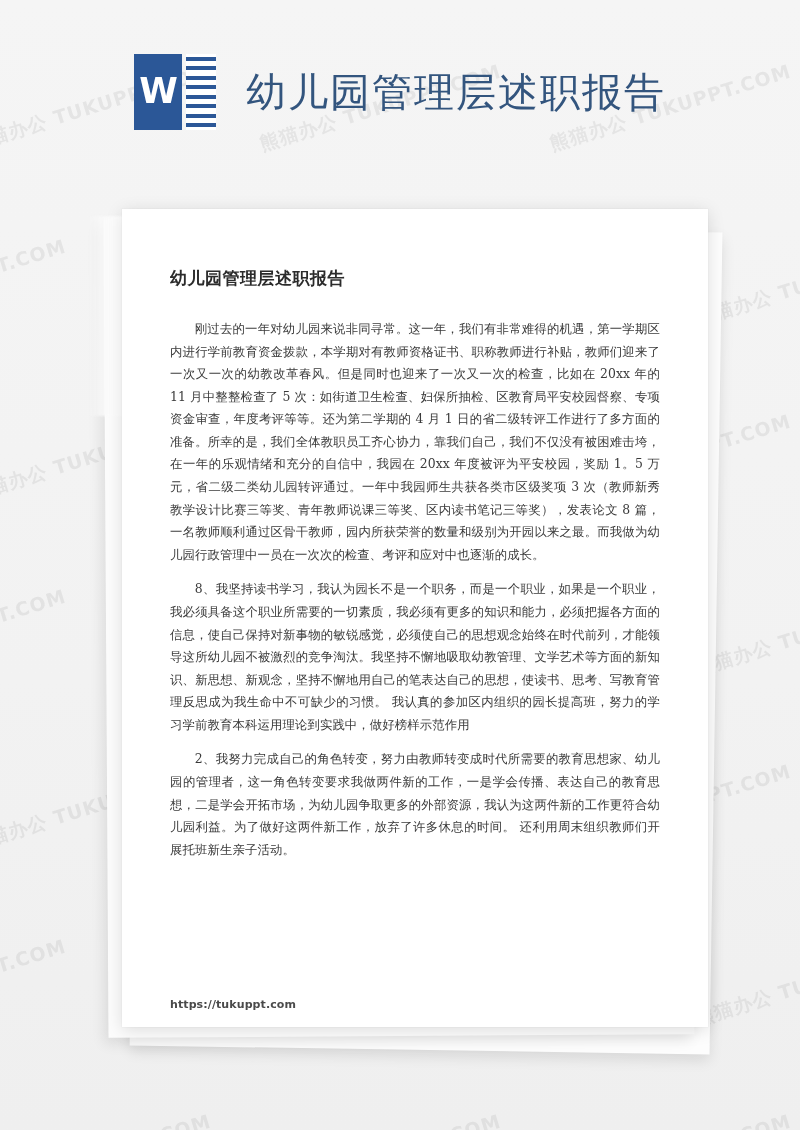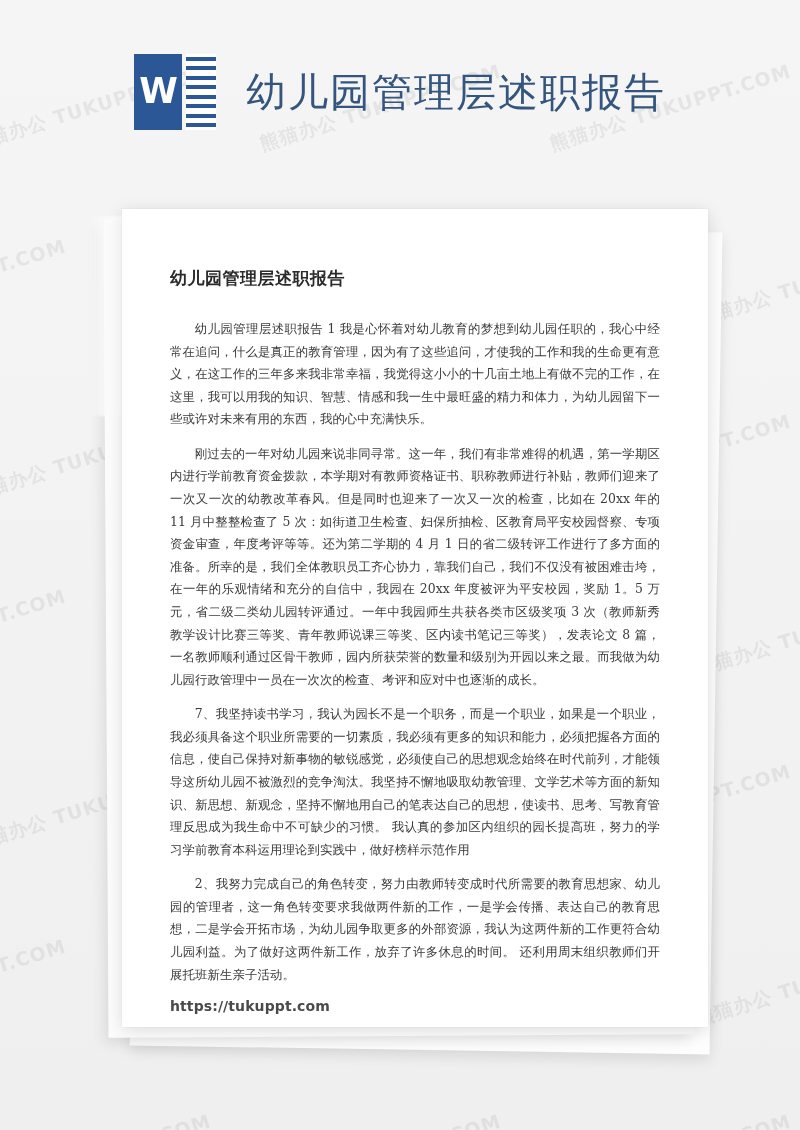--- a/index.html
+++ b/index.html
@@ -172,21 +172,21 @@
     text-indent: 2em;
     text-align: justify;
     letter-spacing: 0.1px;
   }
 
   #doc-footer-url {
     position: absolute;
     left: 48px;
     top: 789px;
     font-family: "DejaVu Sans", sans-serif;
-    font-size: 14px;
+    font-size: 11px;
     font-weight: 700;
     color: #4a4a4a;
     letter-spacing: 0.1px;
   }
 
   
   .curl {
     position: absolute;
     left: 88px; top: 216px;
     width: 36px; height: 200px;
@@ -204,23 +204,22 @@
 
     <div class="sheet" id="sheet-back2"></div>
     <div class="sheet" id="sheet-back1"></div>
     <div class="curl"></div>
 
     <div class="sheet" id="sheet-front">
       <div id="doc-body">
 
         <h1 id="doc-title">幼儿园管理层述职报告</h1>
 
-        <p class="para">幼儿园管理层述职报告 1 我是心怀着对幼儿教育的梦想到幼儿园任职的，我心中经常在追问，什么是真正的教育管理，因为有了这些追问，才使我的工作和我的生命更有意义，在这工作的三年多来我非常幸福，我觉得这小小的十几亩土地上有做不完的工作，在这里，我可以用我的知识、智慧、情感和我一生中最旺盛的精力和体力，为幼儿园留下一些或许对未来有用的东西，我的心中充满快乐。</p>
         <p class="para">刚过去的一年对幼儿园来说非同寻常。这一年，我们有非常难得的机遇，第一学期区内进行学前教育资金拨款，本学期对有教师资格证书、职称教师进行补贴，教师们迎来了一次又一次的幼教改革春风。但是同时也迎来了一次又一次的检查，比如在 20xx 年的 11 月中整整检查了 5 次：如街道卫生检查、妇保所抽检、区教育局平安校园督察、专项资金审查，年度考评等等。还为第二学期的 4 月 1 日的省二级转评工作进行了多方面的准备。所幸的是，我们全体教职员工齐心协力，靠我们自己，我们不仅没有被困难击垮，在一年的乐观情绪和充分的自信中，我园在 20xx 年度被评为平安校园，奖励 1。5 万元，省二级二类幼儿园转评通过。一年中我园师生共获各类市区级奖项 3 次（教师新秀教学设计比赛三等奖、青年教师说课三等奖、区内读书笔记三等奖），发表论文 8 篇，一名教师顺利通过区骨干教师，园内所获荣誉的数量和级别为开园以来之最。而我做为幼儿园行政管理中一员在一次次的检查、考评和应对中也逐渐的成长。</p>
-        <p class="para">7、我坚持读书学习，我认为园长不是一个职务，而是一个职业，如果是一个职业，我必须具备这个职业所需要的一切素质，我必须有更多的知识和能力，必须把握各方面的信息，使自己保持对新事物的敏锐感觉，必须使自己的思想观念始终在时代前列，才能领导这所幼儿园不被激烈的竞争淘汰。我坚持不懈地吸取幼教管理、文学艺术等方面的新知识、新思想、新观念，坚持不懈地用自己的笔表达自己的思想，使读书、思考、写教育管理反思成为我生命中不可缺少的习惯。 我认真的参加区内组织的园长提高班，努力的学习学前教育本科运用理论到实践中，做好榜样示范作用</p>
+        <p class="para">8、我坚持读书学习，我认为园长不是一个职务，而是一个职业，如果是一个职业，我必须具备这个职业所需要的一切素质，我必须有更多的知识和能力，必须把握各方面的信息，使自己保持对新事物的敏锐感觉，必须使自己的思想观念始终在时代前列，才能领导这所幼儿园不被激烈的竞争淘汰。我坚持不懈地吸取幼教管理、文学艺术等方面的新知识、新思想、新观念，坚持不懈地用自己的笔表达自己的思想，使读书、思考、写教育管理反思成为我生命中不可缺少的习惯。 我认真的参加区内组织的园长提高班，努力的学习学前教育本科运用理论到实践中，做好榜样示范作用</p>
         <p class="para">2、我努力完成自己的角色转变，努力由教师转变成时代所需要的教育思想家、幼儿园的管理者，这一角色转变要求我做两件新的工作，一是学会传播、表达自己的教育思想，二是学会开拓市场，为幼儿园争取更多的外部资源，我认为这两件新的工作更符合幼儿园利益。为了做好这两件新工作，放弃了许多休息的时间。 还利用周末组织教师们开展托班新生亲子活动。</p>
 
       </div>
 
       <div id="doc-footer-url">https://tukuppt.com</div>
     </div>
 
   </div>
 
   <div id="header">

